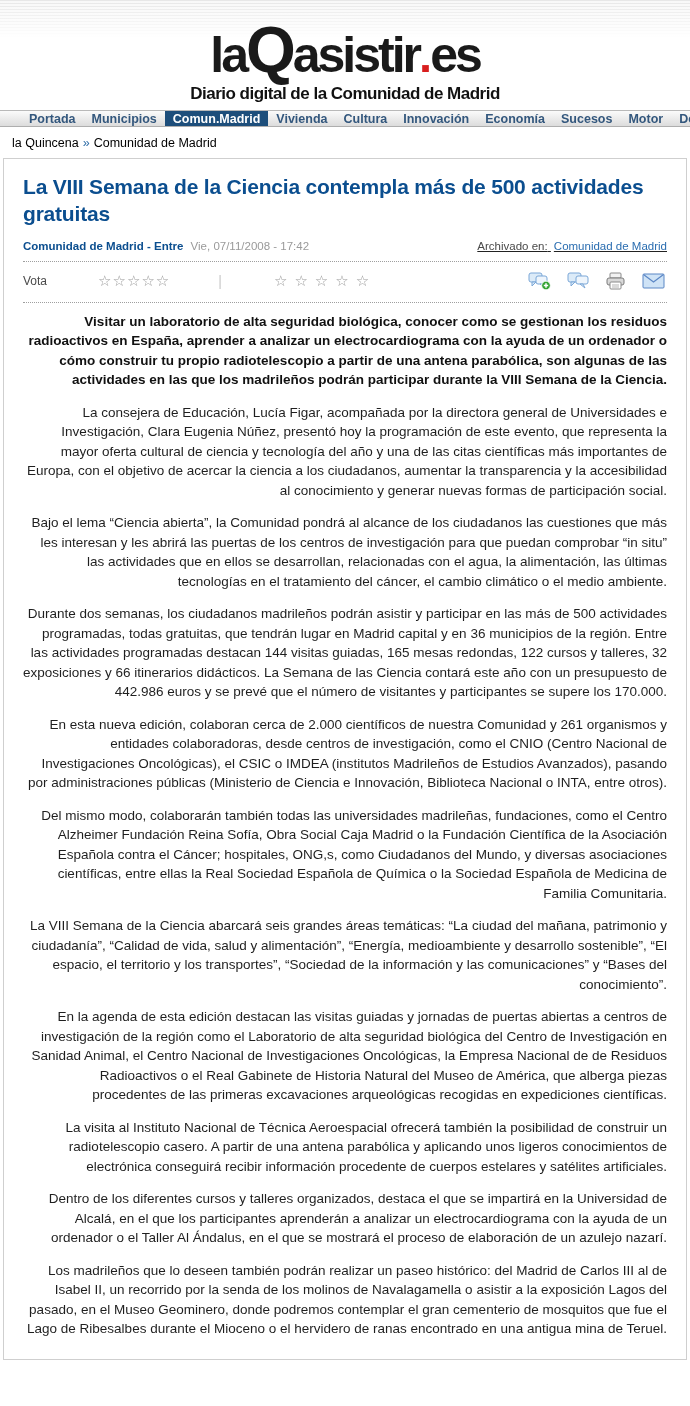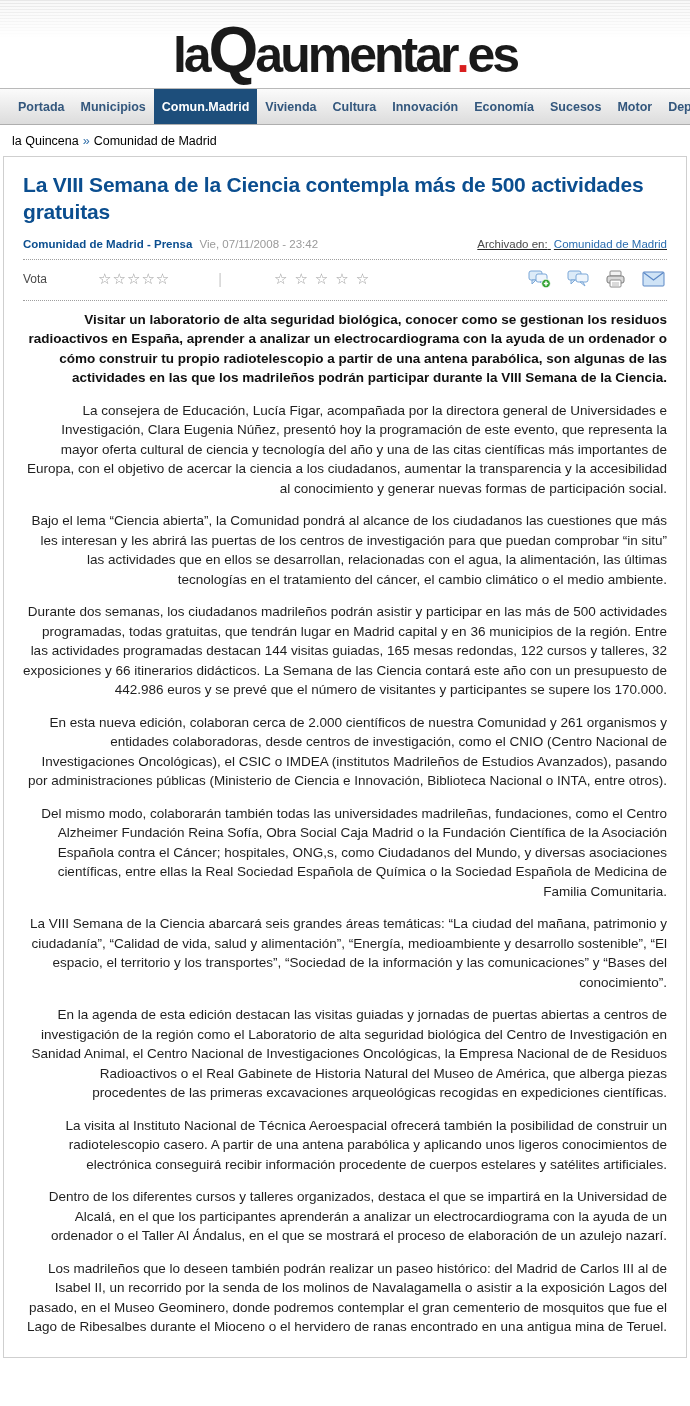--- a/index.html
+++ b/index.html
@@ -21,25 +21,25 @@
   .masthead { text-align:center; margin-top:-22px; padding-bottom:6px; background:transparent; }
   .logo { display:inline-block; line-height:1; cursor:pointer; white-space:nowrap; }
   .logo .lg  { font-size:50px; font-weight:bold; letter-spacing:-3px; color:#1a1a1a; }
   .logo .lgq { font-size:64px; font-weight:bold; letter-spacing:-3px; color:#1a1a1a; }
   .logo .dot { font-size:47px; font-weight:bold; color:#d81e1e; letter-spacing:-2px; }
   .tagline { font-size:17px; font-weight:bold; color:#111; margin-top:2px; letter-spacing:-0.5px; }
 
   
   .nav {
     display:flex; align-items:stretch;
-    height:37px;
+    height:17px;
     background:linear-gradient(to bottom,#fbfbfb,#dcdcdc);
     border-top:1px solid #b9b9b9;
     border-bottom:1px solid #aeaeae;
-    padding-left:10px;
+    padding-left:21px;
   }
   .nav-item {
     display:flex; align-items:center;
     padding:0 8px;
     font-size:12.5px; font-weight:bold;
     color:#33577d; text-decoration:none; cursor:pointer;
   }
   .nav-item.active { background:#1d4e7b; color:#ffffff; }
 
   
@@ -94,22 +94,23 @@
   .para:last-child { margin-bottom:2px; }
 </style>
 </head>
 <body>
 
 <div class="page">
 
   <div class="top-stripes"></div>
   <div class="masthead">
     <div class="logo">
-      <span class="lg">la</span><span class="lgq">Q</span><span class="lg">aumentar</span><span class="dot">.</span><span class="lg">es</span>
-    </div>
+      <span class="lg">la</span><span class="lgq">Q</span><span class="lg">asistir</span><span class="dot">.</span><span class="lg">es</span>
+    </div>
+    <div class="tagline">Diario digital de la Comunidad de Madrid</div>
   </div>
 
   <div class="nav">
     <a class="nav-item">Portada</a>
     <a class="nav-item">Municipios</a>
     <a class="nav-item active">Comun.Madrid</a>
     <a class="nav-item">Vivienda</a>
     <a class="nav-item">Cultura</a>
     <a class="nav-item">Innovación</a>
     <a class="nav-item">Economía</a>
@@ -122,22 +123,22 @@
   <div class="breadcrumb">
     <a>la Quincena</a><span class="crumb-sep">»</span><a>Comunidad de Madrid</a>
   </div>
 
   <div class="article-box">
 
     <h1 class="article-title">La VIII Semana de la Ciencia contempla más de 500 actividades gratuitas</h1>
 
     <div class="byline-row">
       <div class="byline-left">
-        <span class="byline-source">Comunidad de Madrid - Prensa</span>
-        <span class="byline-date">Vie, 07/11/2008 - 23:42</span>
+        <span class="byline-source">Comunidad de Madrid - Entre</span>
+        <span class="byline-date">Vie, 07/11/2008 - 17:42</span>
       </div>
       <div class="archived">
         <span class="archived-label">Archivado en:</span>
         <a class="archived-link">Comunidad de Madrid</a>
       </div>
     </div>
 
     <div class="dotted-sep"></div>
 
     <div class="vote-row">

